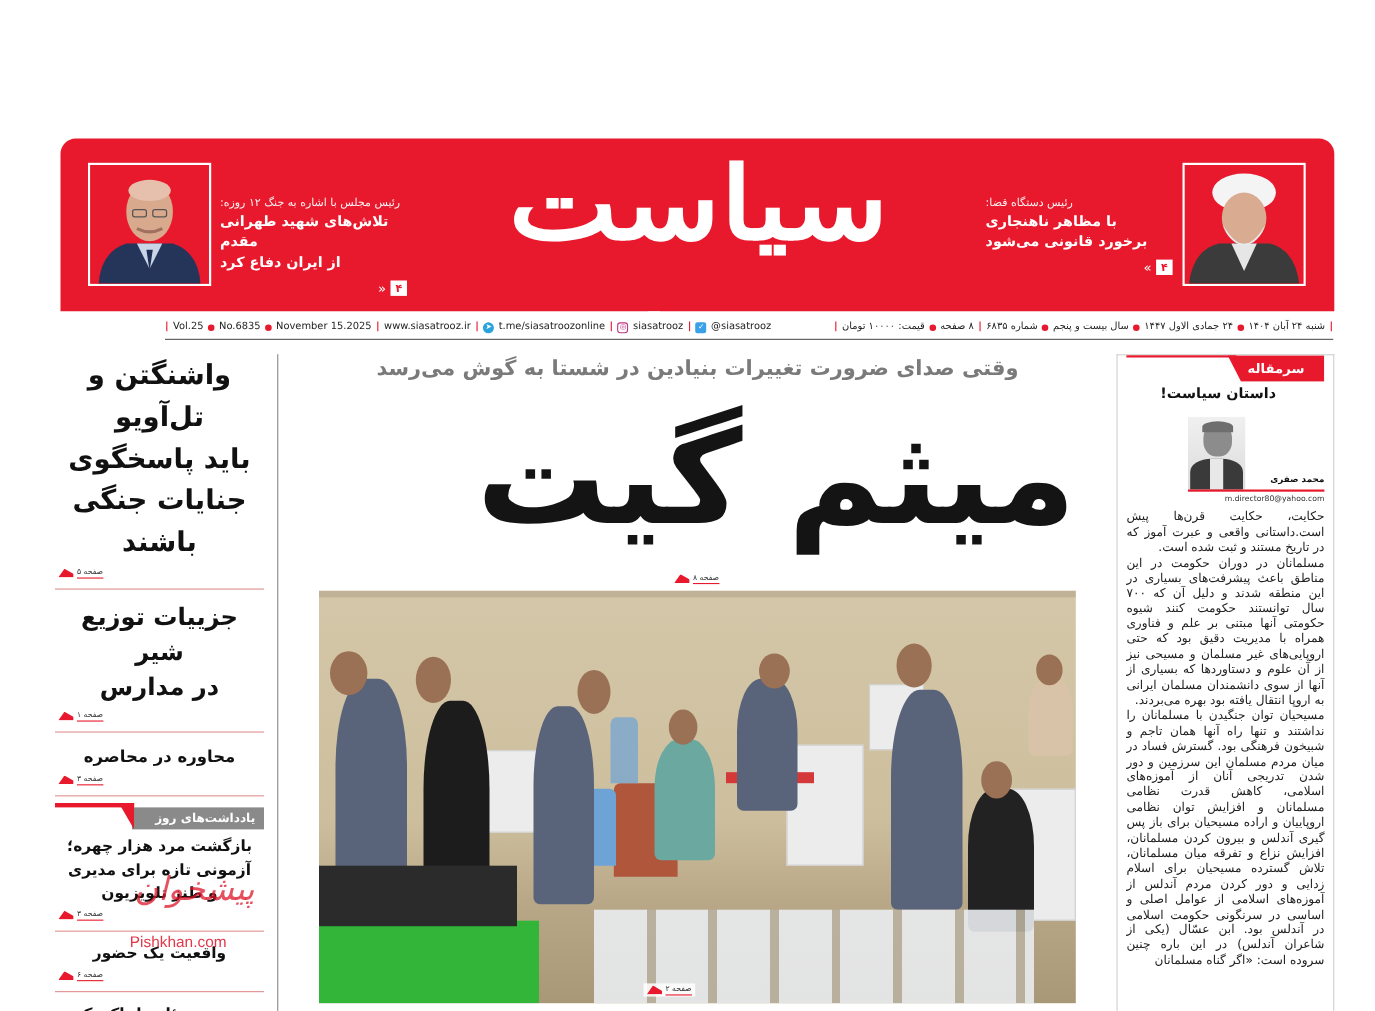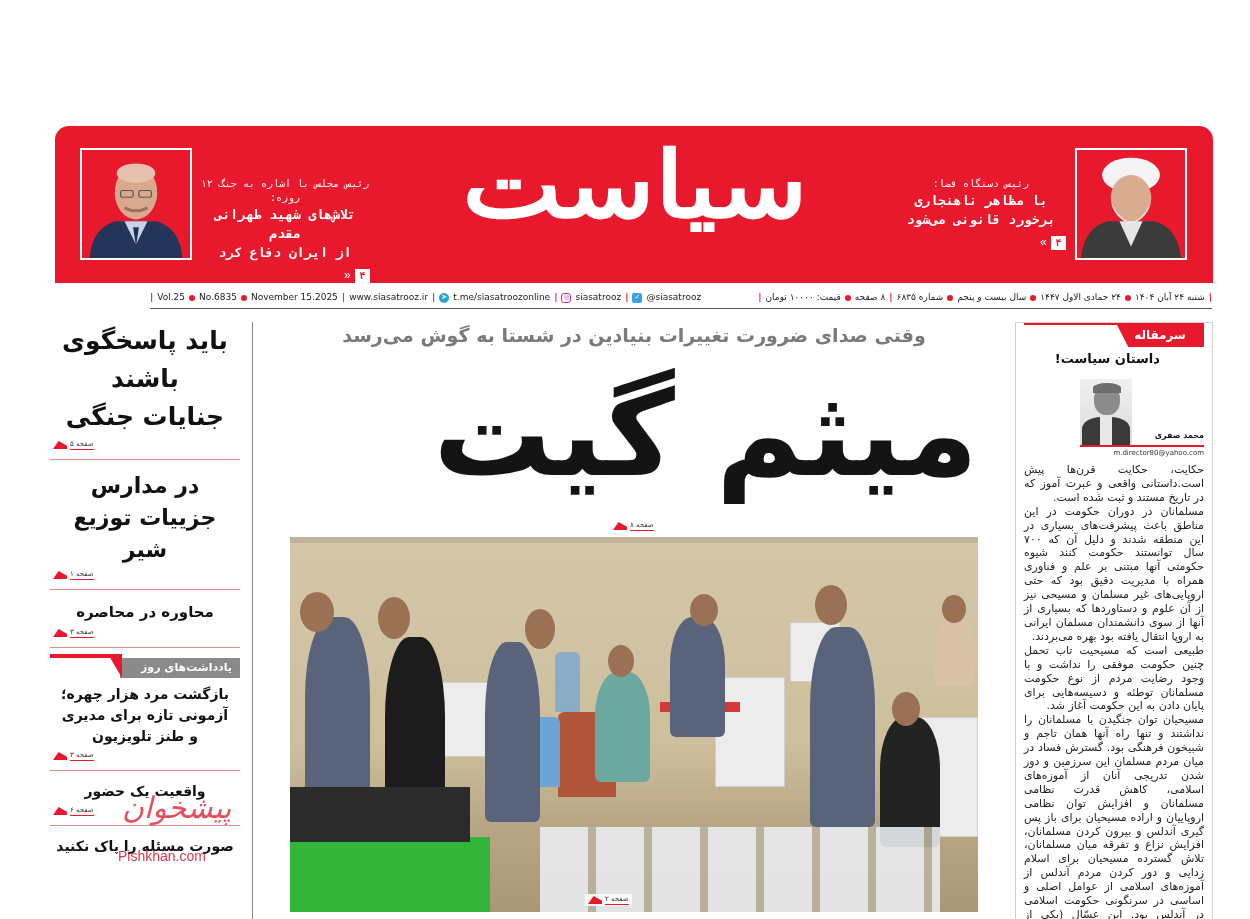--- a/index.html
+++ b/index.html
@@ -14,21 +14,21 @@
   .mh-photo {
     position: absolute; top: 22px; width: 112px; height: 112px;
     border: 2px solid #ffffff; overflow: hidden; background: #e8192c;
   }
   .mh-photo.left { left: 25px; }
   .mh-photo.right { right: 26px; }
   .person {
     position: absolute; left: 0; right: 0; bottom: 0; height: 100%;
   }
   .mh-story {
-    position: absolute; top: 52px; width: 170px; direction: rtl; text-align: center; color: #fff; font-family: Liberation Mono, monospace;
+    position: absolute; top: 52px; width: 170px; direction: rtl; text-align: left; color: #fff;
   }
   .mh-story.left { left: 145px; }
   .mh-story.right { right: 147px; }
   .mh-kicker { font-size: 10px; line-height: 14px; opacity: 0.95; }
   .mh-title { font-size: 13px; font-weight: bold; line-height: 19px; }
   .mh-page {
     margin-top: 6px; display: flex; align-items: center; gap: 4px; direction: rtl;
   }
   .mh-page-num {
     background: #fff; color: #e8192c; font-size: 10px; font-weight: bold; width: 15px; height: 14px;
@@ -262,33 +262,34 @@
     <span>۸ صفحه</span>
     <span class="dot"></span>
     <span>قیمت: ۱۰۰۰۰ تومان</span>
     <span class="sep">|</span>
   </div>
 </div>
 <div class="rule-top"></div>
 
 <div class="leftcol">
   <div class="l-item">
+    <div class="l-title-xl">واشنگتن و تل‌آویو</div>
     <div class="l-title-xl">باید پاسخگوی</div>
+    <div class="l-title-xl">جنایات جنگی</div>
     <div class="l-title-xl">باشند</div>
-    <div class="l-title-xl">جنایات جنگی</div>
     <div class="pageref">
       <span class="pageref-mark"></span>
       <span class="pageref-text">صفحه ۵</span>
     </div>
   </div>
   <div class="l-divider"></div>
 
   <div class="l-item">
+    <div class="l-title-l">جزییات توزیع شیر</div>
     <div class="l-title-l">در مدارس</div>
-    <div class="l-title-l">جزییات توزیع شیر</div>
     <div class="pageref">
       <span class="pageref-mark"></span>
       <span class="pageref-text">صفحه ۱</span>
     </div>
   </div>
   <div class="l-divider"></div>
 
   <div class="l-item">
     <div class="l-title-m">محاوره در محاصره</div>
     <div class="pageref">
@@ -391,16 +392,15 @@
     <div class="author-shirt"></div>
     <div class="author-head"></div>
     <div class="author-hair"></div>
   </div>
   <div class="author-name">محمد صفری</div>
   <div class="author-rule"></div>
   <div class="author-email">m.director80@yahoo.com</div>
   <div class="editorial-body">
     <p>حکایت، حکایت قرن‌ها پیش است.داستانی واقعی و عبرت آموز که در تاریخ مستند و ثبت شده است.</p>
     <p>مسلمانان در دوران حکومت در این مناطق باعث پیشرفت‌های بسیاری در این منطقه شدند و دلیل آن که ۷۰۰ سال توانستند حکومت کنند شیوه حکومتی آنها مبتنی بر علم و فناوری همراه با مدیریت دقیق بود که حتی اروپایی‌های غیر مسلمان و مسیحی نیز از آن علوم و دستاوردها که بسیاری از آنها از سوی دانشمندان مسلمان ایرانی به اروپا انتقال یافته بود بهره می‌بردند.</p>
-    <p>طبیعی است که مسیحیت تاب تحمل چنین حکومت موفقی را نداشت و با وجود رضایت مردم از نوع حکومت مسلمانان توطئه و دسیسه‌هایی برای پایان دادن به این حکومت آغاز شد.</p>
     <p>مسیحیان توان جنگیدن با مسلمانان را نداشتند و تنها راه آنها همان تاجم و شبیخون فرهنگی بود. گسترش فساد در میان مردم مسلمان این سرزمین و دور شدن تدریجی آنان از آموزه‌های اسلامی، کاهش قدرت نظامی مسلمانان و افزایش توان نظامی اروپاییان و اراده مسیحیان برای باز پس گیری آندلس و بیرون کردن مسلمانان، افزایش نزاع و تفرقه میان مسلمانان، تلاش گسترده مسیحیان برای اسلام زدایی و دور کردن مردم آندلس از آموزه‌های اسلامی از عوامل اصلی و اساسی در سرنگونی حکومت اسلامی در آندلس بود. ابن عسّال (یکی از شاعران آندلس) در این باره چنین سروده است: «اگر گناه مسلمانان</p>
   </div>
 </div>
 
 </body></html>

